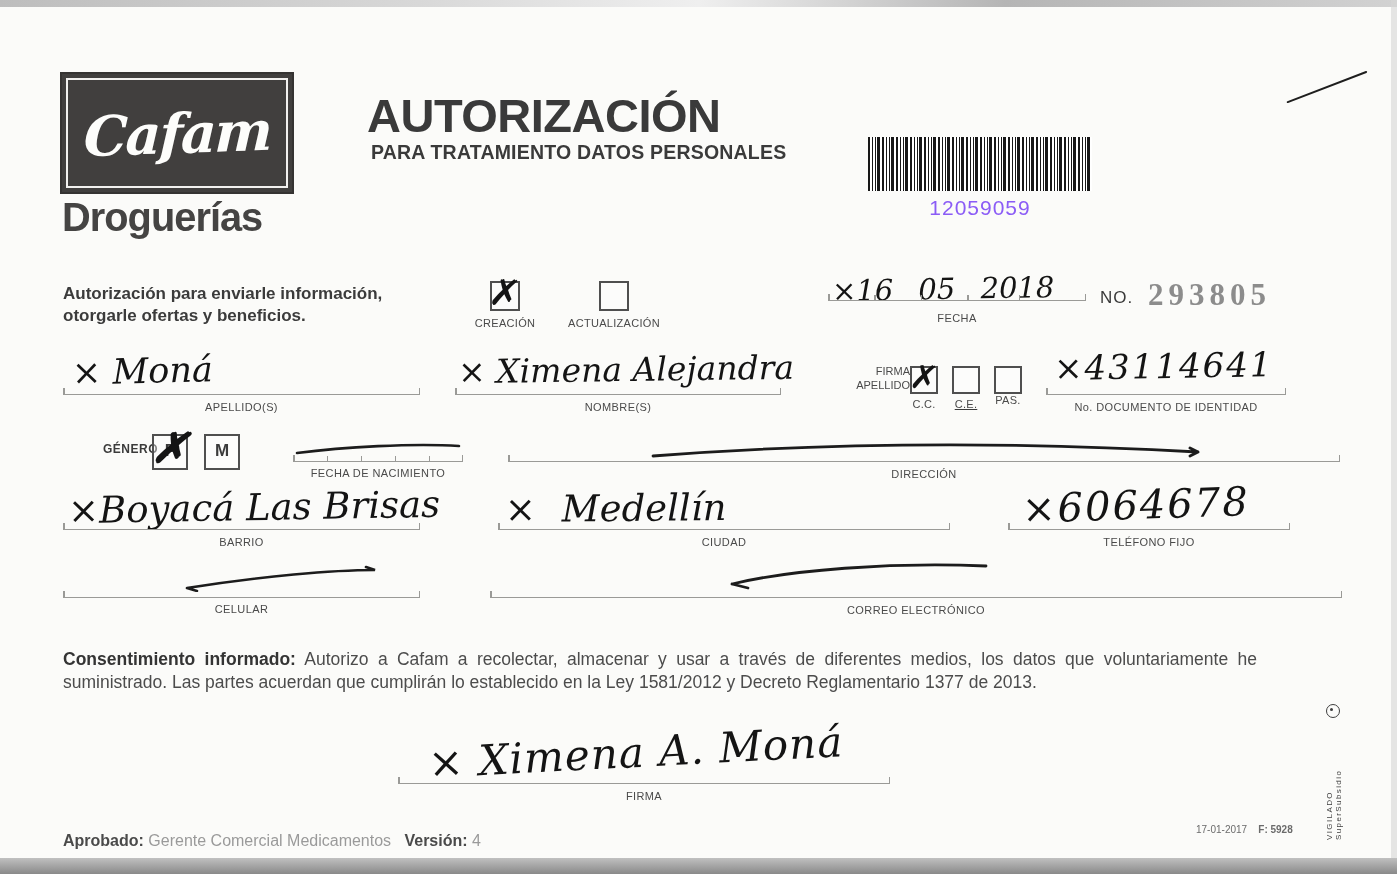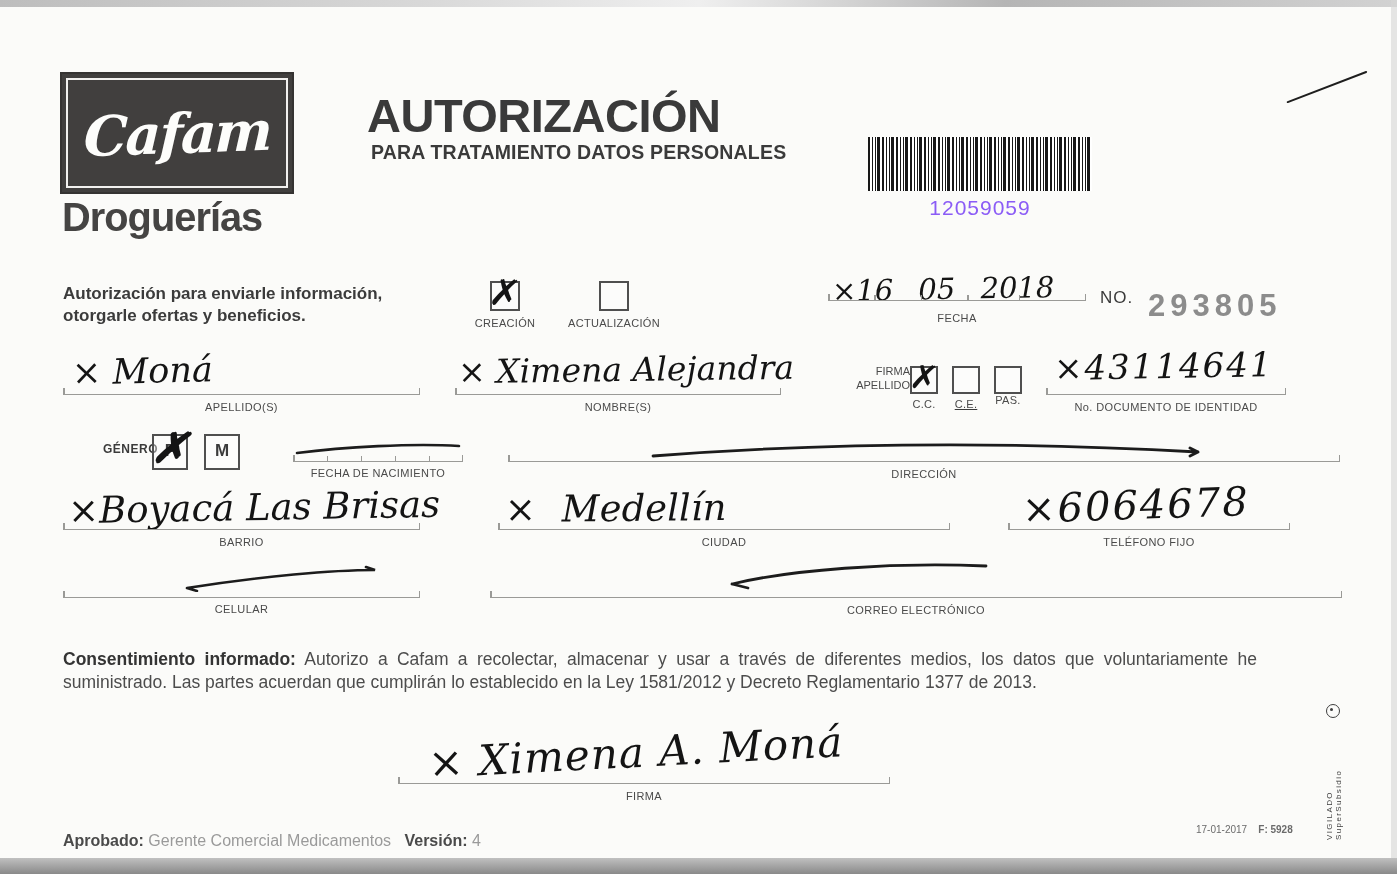--- a/index.html
+++ b/index.html
@@ -38,21 +38,21 @@
   .cb .mark{position:absolute;left:-4px;right:-4px;top:-9px;font-size:38px;line-height:1;text-align:center;
     color:#141414;font-family:"DejaVu Serif",cursive;transform:rotate(7deg);}
   .cb-lbl{margin-top:6px;font-size:11px;color:#4a4a4a;letter-spacing:.3px;}
   
   .fline{position:absolute;border-bottom:1.5px solid #9a9a97;}
   .fline::before,.fline::after{content:"";position:absolute;bottom:-1px;width:1.5px;height:7px;background:#9a9a97;}
   .fline::before{left:0;} .fline::after{right:0;}
   .tick{position:absolute;bottom:0;width:1.3px;height:5px;background:#9a9a97;}
   .lbl{position:absolute;font-size:11px;color:#4a4a4a;letter-spacing:.4px;text-align:center;}
   .hw{position:absolute;font-family:"DejaVu Serif",cursive;font-style:italic;color:#141414;white-space:nowrap;}
-  .stamp{position:absolute;left:1148px;top:288px;font-family:Liberation Sans, sans-serif;font-weight:bold;
+  .stamp{position:absolute;left:1148px;top:277px;font-family:Liberation Serif, serif;font-weight:bold;
     font-size:31px;color:#8c8c8c;letter-spacing:5px;}
   .no-lbl{position:absolute;left:1100px;top:288px;font-size:17px;color:#3a3a3a;letter-spacing:1px;}
   
   .g-box{position:absolute;width:32px;height:32px;border:2px solid #4f4f4f;text-align:center;
     font-size:17px;font-weight:bold;line-height:30px;color:#3b3b3b;background:rgba(255,255,255,.4);}
   .g-box .mark{position:absolute;left:-6px;right:-6px;top:-10px;font-size:44px;line-height:1;text-align:center;
     color:#141414;font-family:"DejaVu Serif",cursive;transform:rotate(4deg);font-style:italic;}
   .genero-lbl{position:absolute;left:63px;top:442px;font-size:12px;font-weight:bold;letter-spacing:.5px;color:#3b3b3b;margin-left:40px;}
   .tipo-lbl{position:absolute;left:836px;top:365px;width:74px;text-align:right;font-size:11px;color:#4a4a4a;line-height:1.25;}
   .strike{position:absolute;pointer-events:none;}

